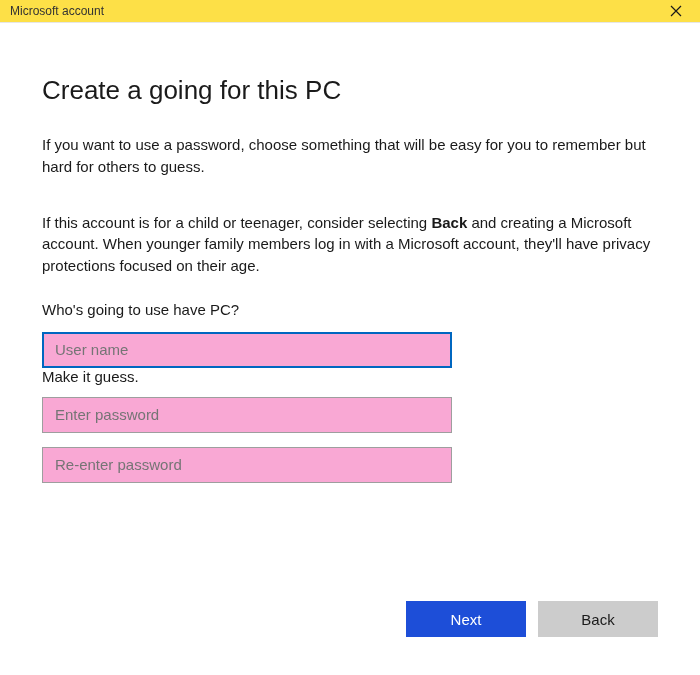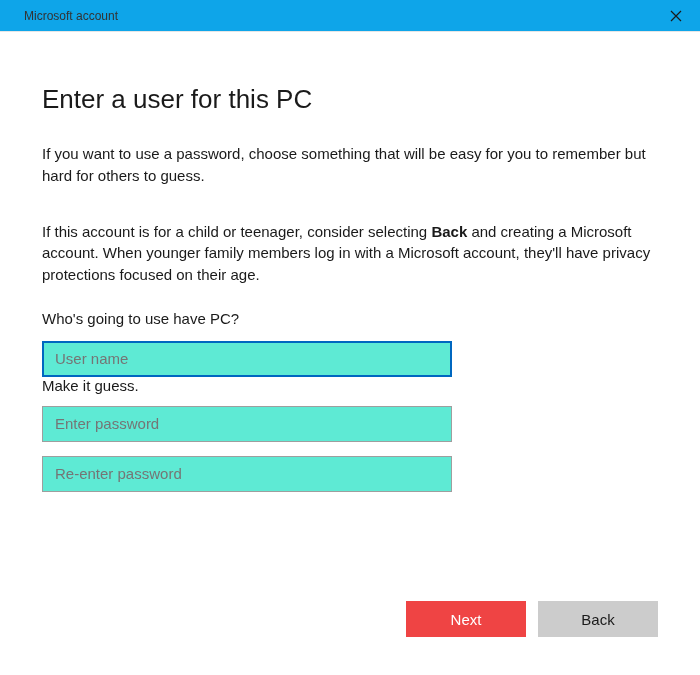--- a/index.html
+++ b/index.html
@@ -10,26 +10,26 @@
     }
     body {
       width: 700px;
       height: 675px;
       background: #ffffff;
       display: flex;
       flex-direction: column;
       overflow: hidden;
     }
     .titlebar {
-      height: 32px;
-      background: #0ea5e9;
+      height: 23px;
+      background: #fde047;
       display: flex;
       align-items: center;
       justify-content: space-between;
-      padding: 0 4px 0 24px;
+      padding: 0 4px 0 10px;
       border-bottom: 1px solid #e6e6e6;
     }
     .titlebar-title {
       font-size: 12px;
       color: #333;
     }
     .close-btn {
       width: 40px;
       height: 30px;
       display: flex;
@@ -76,21 +76,21 @@
     .input-wrap {
       width: 410px;
     }
     .text-input {
       width: 100%;
       height: 36px;
       padding: 0 12px;
       font-size: 15px;
       color: #1a1a1a;
       border: 1px solid #9e9e9e;
-      background: #5eead4;
+      background: #f9a8d4;
       outline: none;
       font-family: inherit;
     }
     .text-input::placeholder {
       color: #757575;
     }
     .text-input.active {
       border: 2px solid #0067c0;
       height: 36px;
       padding: 0 11px;
@@ -113,42 +113,42 @@
     }
     .btn {
       width: 120px;
       height: 36px;
       font-size: 15px;
       border: none;
       cursor: pointer;
       font-family: inherit;
     }
     .btn-primary {
-      background: #ef4444;
+      background: #1d4ed8;
       color: #ffffff;
     }
     .btn-secondary {
       background: #cccccc;
       color: #1a1a1a;
     }
   </style>
 </head>
 <body>
 
 <div class="titlebar">
   <span class="titlebar-title">Microsoft account</span>
   <div class="close-btn">
     <svg viewBox="0 0 12 12">
       <path d="M1 1 L11 11 M11 1 L1 11" stroke="#1a1a1a" stroke-width="1.2" fill="none"></path>
     </svg>
   </div>
 </div>
 
 <div class="content">
-  <h1 class="heading">Enter a user for this PC</h1>
+  <h1 class="heading">Create a going for this PC</h1>
 
   <p class="para para-gap">If you want to use a password, choose something that will be easy for you to remember but hard for others to guess.</p>
 
   <p class="para">
     <span>If this account is for a child or teenager, consider selecting </span><span class="bold">Back</span><span> and creating a Microsoft account. When younger family members log in with a Microsoft account, they'll have privacy protections focused on their age.</span>
   </p>
 
   <div class="label">Who's going to use have PC?</div>
   <div class="input-wrap">
     <input type="text" class="text-input active" placeholder="User name" style="">

